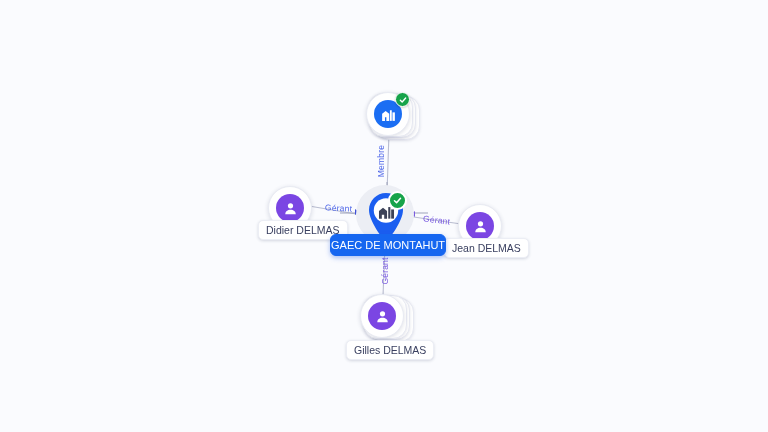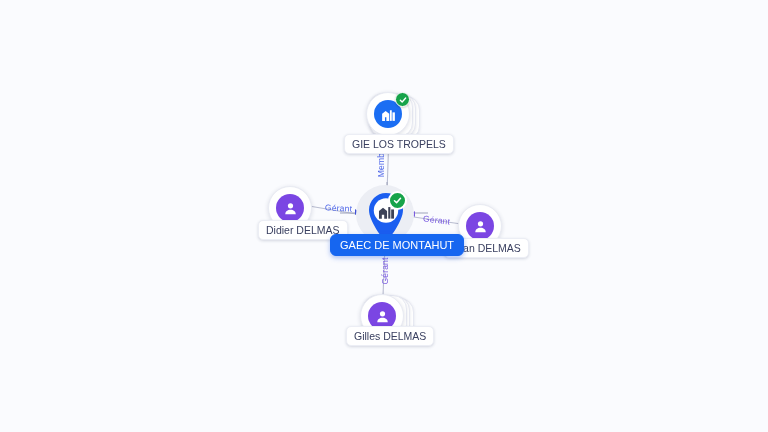--- a/index.html
+++ b/index.html
@@ -82,21 +82,21 @@
     border-radius:5px;
     white-space:nowrap;
     box-shadow:0 1px 3px rgba(40,50,90,.18);
     border:1px solid #eceef5;
   }
   .node-label.primary{
     background:#1666f0;
     color:#ffffff;
     border:1px solid #1666f0;
     font-size:11px;
-    padding:4px 9px;
+    padding:4px 0;
     border-radius:6px;
     box-shadow:0 2px 5px rgba(20,80,220,.35);
   }
 
   
   .halo{
     position:absolute;
     width:58px;height:58px;border-radius:50%;
     background:#eceef4;
   }
@@ -150,21 +150,20 @@
           <rect x="17.6" y="9" width="3.4" height="12"></rect>
         </svg>
       </div>
       <div class="badge-check">
         <svg width="8" height="8" viewBox="0 0 24 24" fill="none" stroke="#ffffff" stroke-width="4" stroke-linecap="round" stroke-linejoin="round">
             <path d="M4 12.5l5.5 5.5L20 6"></path>
           </svg>
       </div>
     </div>
   </div>
-  <div class="node-label" style="left:344px;top:134px;">GIE LOS TROPELS</div>
 
   <div class="node" style="left:268px;top:186px;width:44px;height:44px;">
     <div class="disc">
       <div class="glyph person">
         <svg width="17" height="17" viewBox="0 0 24 24" fill="#ffffff">
           <circle cx="12" cy="8.2" r="3.7"></circle>
           <path d="M4.6 20c0-4.1 3.3-6.4 7.4-6.4s7.4 2.3 7.4 6.4z"></path>
         </svg>
       </div>
     </div>
@@ -191,21 +190,21 @@
     </div>
     <div class="disc">
       <div class="glyph person">
         <svg width="17" height="17" viewBox="0 0 24 24" fill="#ffffff">
           <circle cx="12" cy="8.2" r="3.7"></circle>
           <path d="M4.6 20c0-4.1 3.3-6.4 7.4-6.4s7.4 2.3 7.4 6.4z"></path>
         </svg>
       </div>
     </div>
   </div>
-  <div class="node-label" style="left:346px;top:326px;">Gilles DELMAS</div>
+  <div class="node-label" style="left:346px;top:340px;">Gilles DELMAS</div>
 
   <div class="halo" style="left:356px;top:185px;"></div>
 
   <div class="node" style="left:363px;top:190px;width:48px;height:58px;">
     <div class="pin">
       <svg width="46" height="56" viewBox="0 0 46 56">
         <path d="M23 3C13.6 3 6 10.6 6 20c0 11.8 14.6 29.5 16.2 31.3.4.5 1.2.5 1.6 0C25.4 49.5 40 31.8 40 20 40 10.6 32.4 3 23 3z" fill="#1b5ef0"></path>
         <circle cx="23" cy="20.5" r="12.2" fill="#ffffff"></circle>
       </svg>
       <div style="position:absolute;left:12px;top:10px;width:22px;height:22px;display:flex;align-items:center;justify-content:center;">

